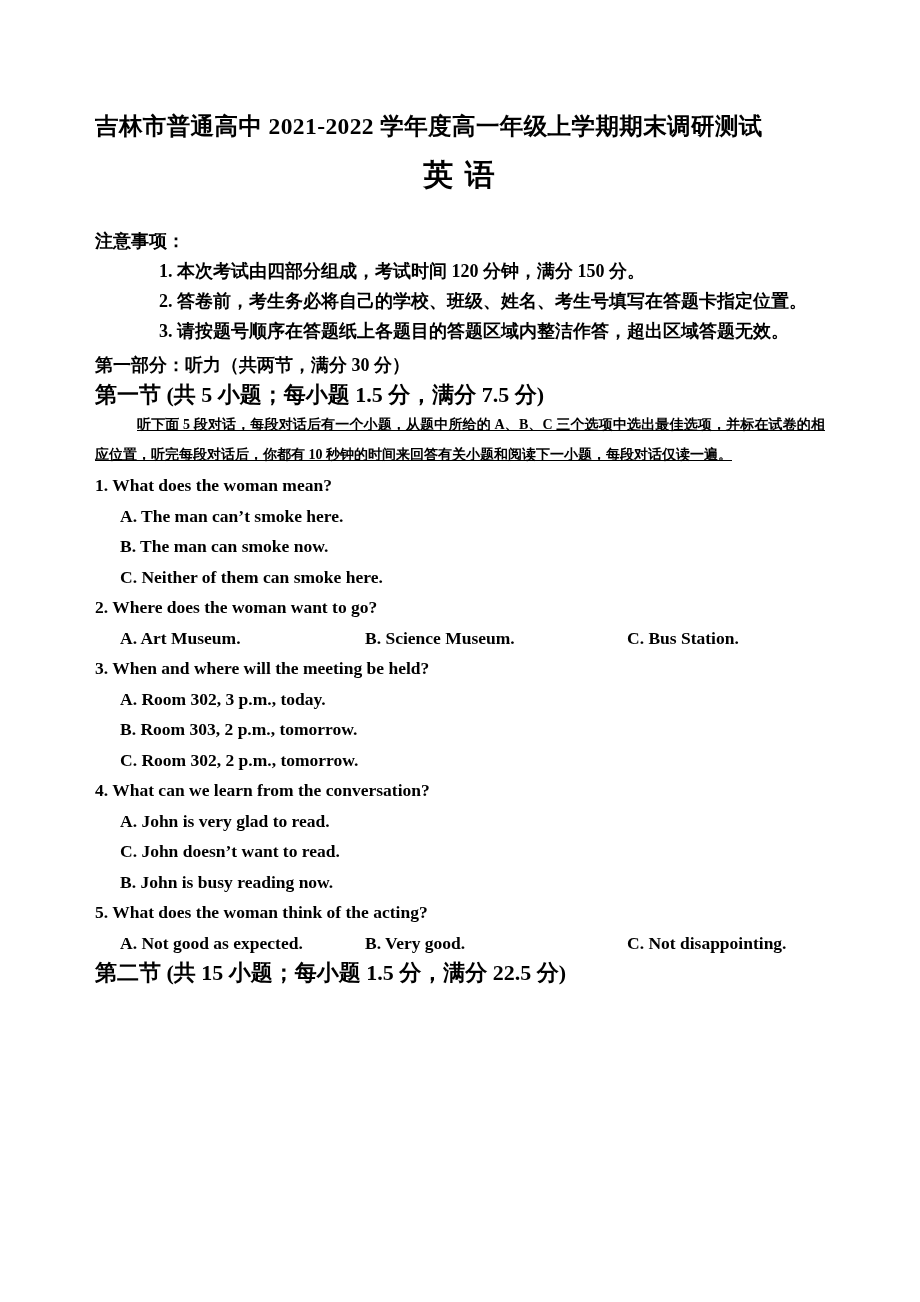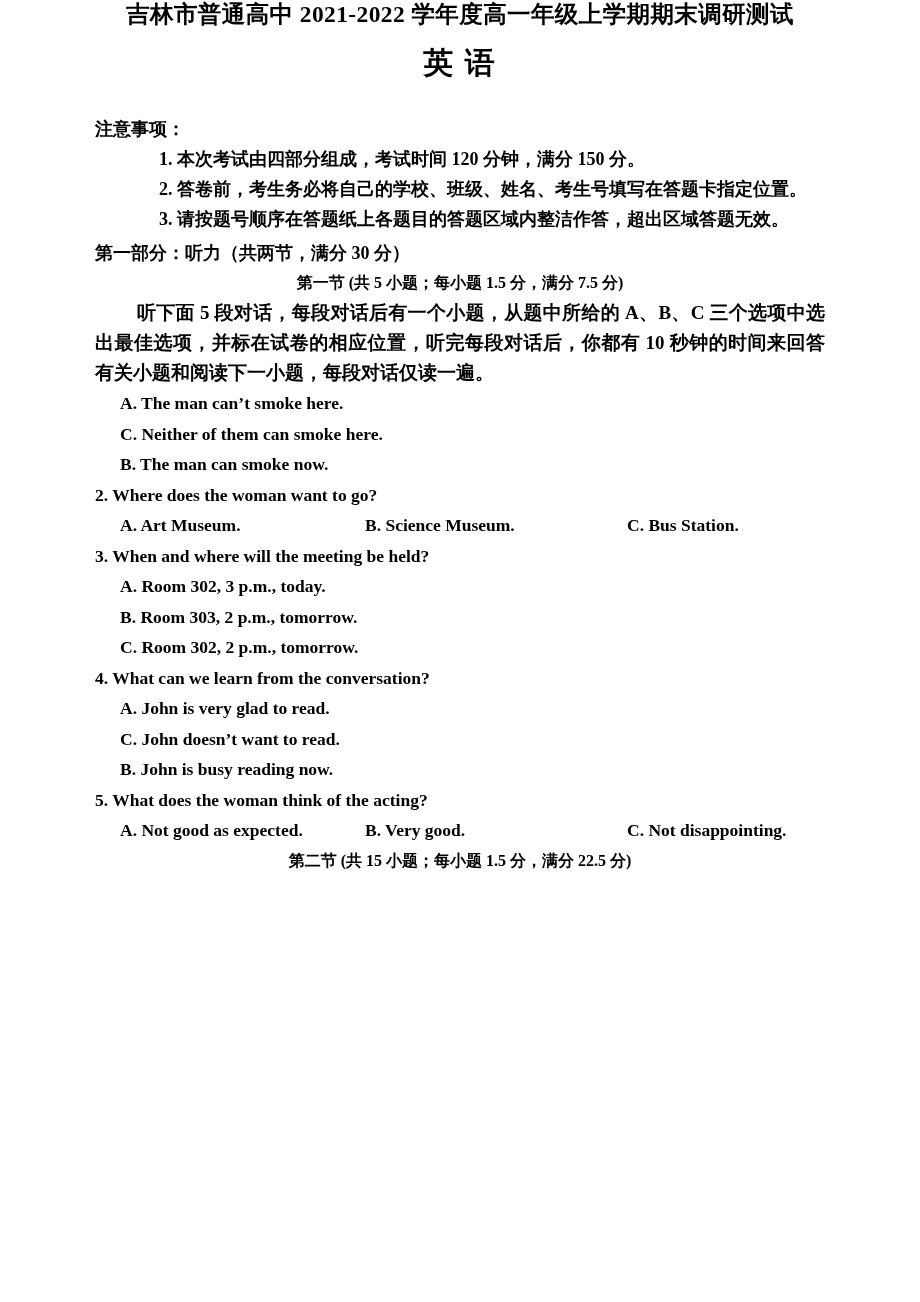--- a/index.html
+++ b/index.html
@@ -20,23 +20,24 @@
   }
   .sheet {
     position: absolute;
     left: 95px;
     top: 0;
     width: 730px;
   }
 
   
   .doc-title {
+    margin-top: 112px;
     font-size: 23.5px;
     font-weight: bold;
-    text-align: center;
+    text-align: left;
     letter-spacing: 0.4px;
     line-height: 1.25;
     white-space: nowrap;
   }
   .doc-subtitle {
     margin-top: 16px;
     font-size: 30px;
     font-weight: bold;
     text-align: center;
     letter-spacing: 2px;
@@ -59,34 +60,34 @@
   }
 
   
   .part-header {
     font-size: 18px;
     font-weight: bold;
     line-height: 30px;
     margin-top: 4px;
   }
   .section-header {
-    font-size: 16px;
+    font-size: 22px;
     font-weight: bold;
     line-height: 30px;
-    text-align: center;
   }
 
   
   .directions {
-    font-size: 19px;
+    font-size: 14px;
     font-weight: bold;
     line-height: 30px;
     text-align: justify;
     text-justify: inter-ideograph;
     text-indent: 42px;
+    text-decoration: underline;
   }
 
   
   .question {
     font-size: 17.5px;
     font-weight: bold;
     line-height: 30.5px;
     white-space: nowrap;
   }
   .option-stack {
@@ -123,23 +124,24 @@
 
     <div class="notice-label">注意事项：</div>
     <div class="notice-item">1. 本次考试由四部分组成，考试时间 120 分钟，满分 150 分。</div>
     <div class="notice-item">2. 答卷前，考生务必将自己的学校、班级、姓名、考生号填写在答题卡指定位置。</div>
     <div class="notice-item">3. 请按题号顺序在答题纸上各题目的答题区域内整洁作答，超出区域答题无效。</div>
 
     <div class="part-header">第一部分：听力（共两节，满分 30 分）</div>
     <div class="section-header">第一节 (共 5 小题；每小题 1.5 分，满分 7.5 分)</div>
     <div class="directions">听下面 5 段对话，每段对话后有一个小题，从题中所给的 A、B、C 三个选项中选出最佳选项，并标在试卷的相应位置，听完每段对话后，你都有 10 秒钟的时间来回答有关小题和阅读下一小题，每段对话仅读一遍。</div>
 
+    <div class="question">1. What does the woman mean?</div>
     <div class="option-stack">A. The man can’t smoke here.</div>
+    <div class="option-stack">B. The man can smoke now.</div>
     <div class="option-stack">C. Neither of them can smoke here.</div>
-    <div class="option-stack">B. The man can smoke now.</div>
 
     <div class="question">2. Where does the woman want to go?</div>
     <div class="option-row">
       <span class="opt opt-a">A. Art Museum.</span>
       <span class="opt opt-b">B. Science Museum.</span>
       <span class="opt opt-c">C. Bus Station.</span>
     </div>
 
     <div class="question">3. When and where will the meeting be held?</div>
     <div class="option-stack">A. Room 302, 3 p.m., today.</div>

